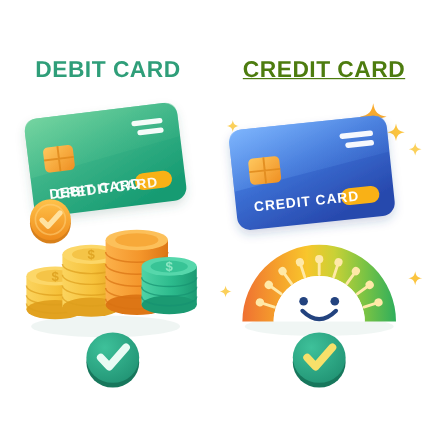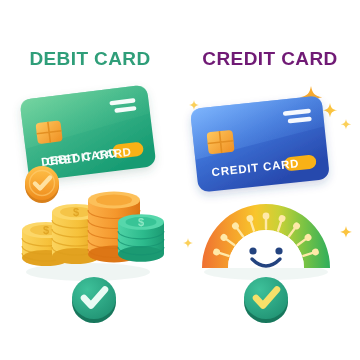--- a/index.html
+++ b/index.html
@@ -10,21 +10,21 @@
   
   .panel{position:absolute;top:0;height:360px;width:180px;}
   .panel-left{left:0;}
   .panel-right{left:180px;}
 
   
   .title{position:absolute;top:48px;width:180px;text-align:center;
          font-size:19px;font-weight:bold;letter-spacing:.4px;
          white-space:nowrap;}
   .title-debit{color:#2f9e79;}
-  .title-credit{color:#701a75;}
+  .title-credit{color:#4d7c0f;text-decoration:underline;}
 
   
   .art{position:absolute;left:0;top:0;width:180px;height:360px;}
   .art svg{position:absolute;left:0;top:0;}
 </style>
 </head>
 <body>
 
 <div class="stage">
 

